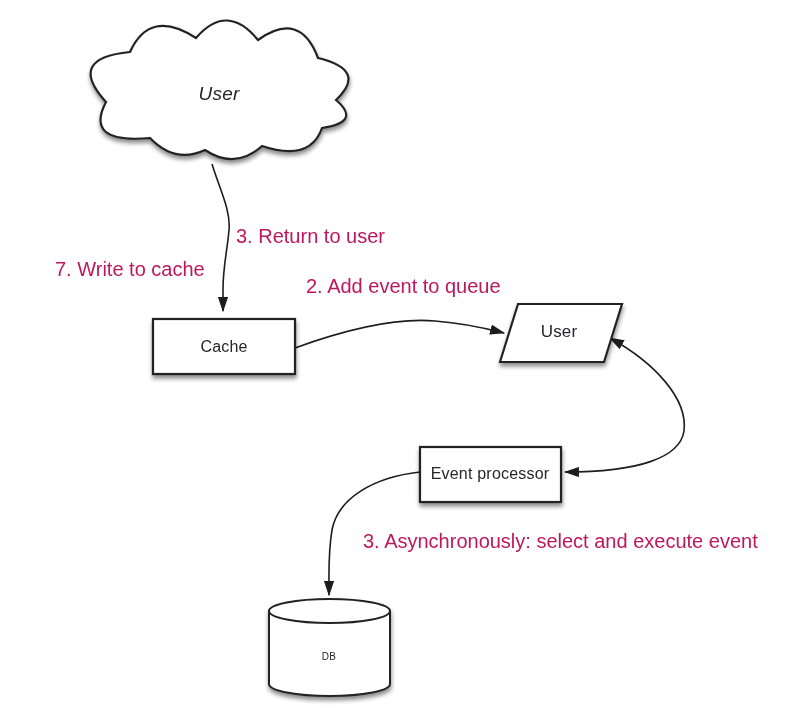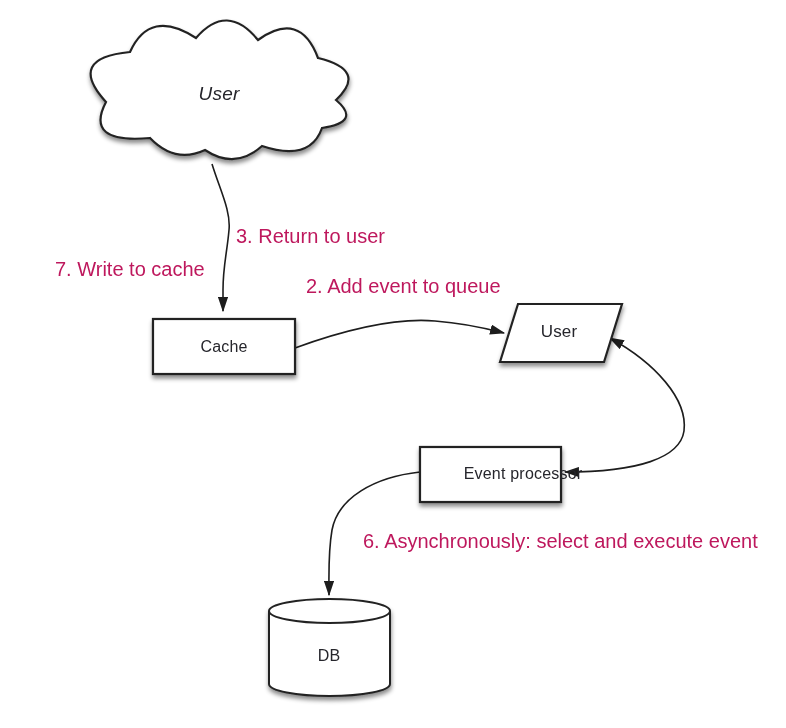--- a/index.html
+++ b/index.html
@@ -49,22 +49,22 @@
   .step-label {
     position: absolute;
     color: #be185d;
     font-size: 20px;
     line-height: 24px;
     white-space: nowrap;
   }
   .lbl-user            { left: 219px; top: 94px;  font-size: 19px; font-style: italic; }
   .lbl-cache           { left: 224px; top: 347px; font-size: 16px; }
   .lbl-queue           { left: 559px; top: 332px; font-size: 17px; }
-  .lbl-event-processor { left: 490px; top: 474px; font-size: 16px; margin-left: 33px; }
-  .lbl-db              { left: 329px; top: 656px; font-size: 16px; }
+  .lbl-event-processor { left: 490px; top: 474px; font-size: 16px; }
+  .lbl-db              { left: 329px; top: 656px; font-size: 10px; }
   .lbl-step1 { left: 55px;  top: 257px; }
   .lbl-step2 { left: 306px; top: 274px; }
   .lbl-step3 { left: 236px; top: 224px; }
   .lbl-step4 { left: 363px; top: 529px; }
 </style>
 </head>
 <body>
 
 <div class="canvas">
 
@@ -107,15 +107,15 @@
 
   <div class="node-label lbl-user">User</div>
   <div class="node-label lbl-cache">Cache</div>
   <div class="node-label lbl-queue">User</div>
   <div class="node-label lbl-event-processor">Event processor</div>
   <div class="node-label lbl-db">DB</div>
 
   <div class="step-label lbl-step1">7. Write to cache</div>
   <div class="step-label lbl-step2">2. Add event to queue</div>
   <div class="step-label lbl-step3">3. Return to user</div>
-  <div class="step-label lbl-step4">6. Asynchronously: select and execute event</div>
+  <div class="step-label lbl-step4">3. Asynchronously: select and execute event</div>
 
 </div>
 
 </body></html>

